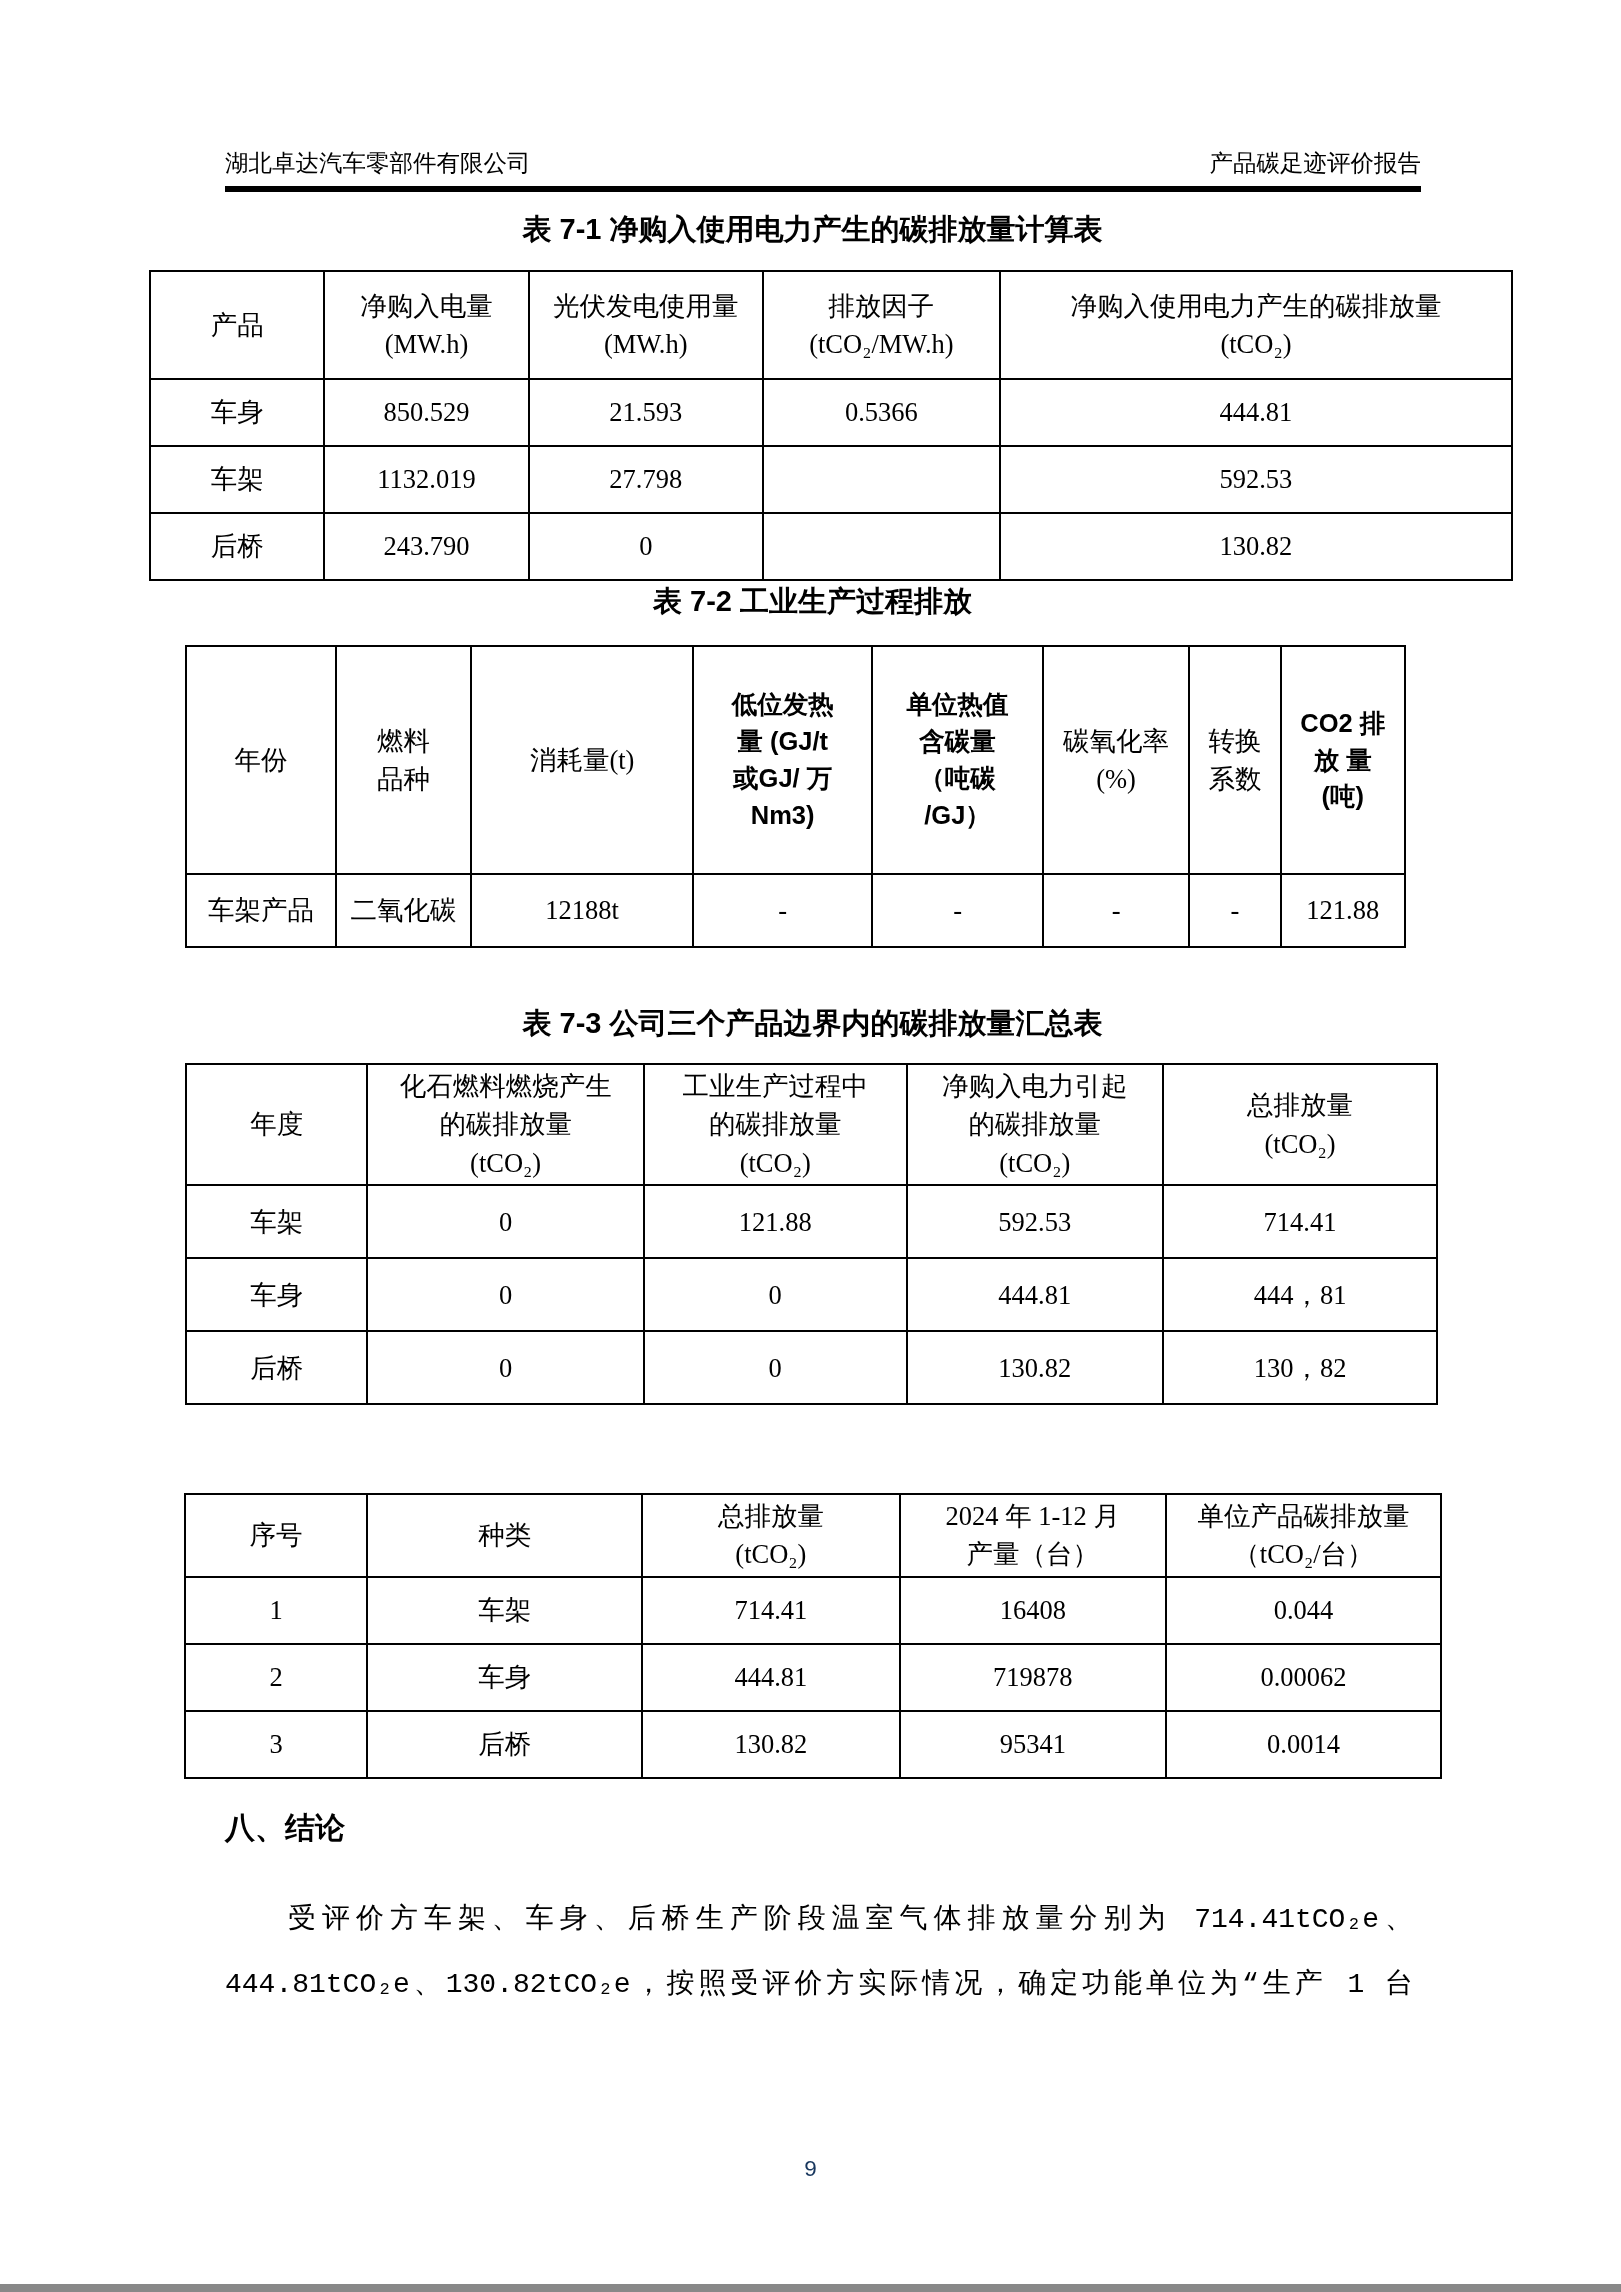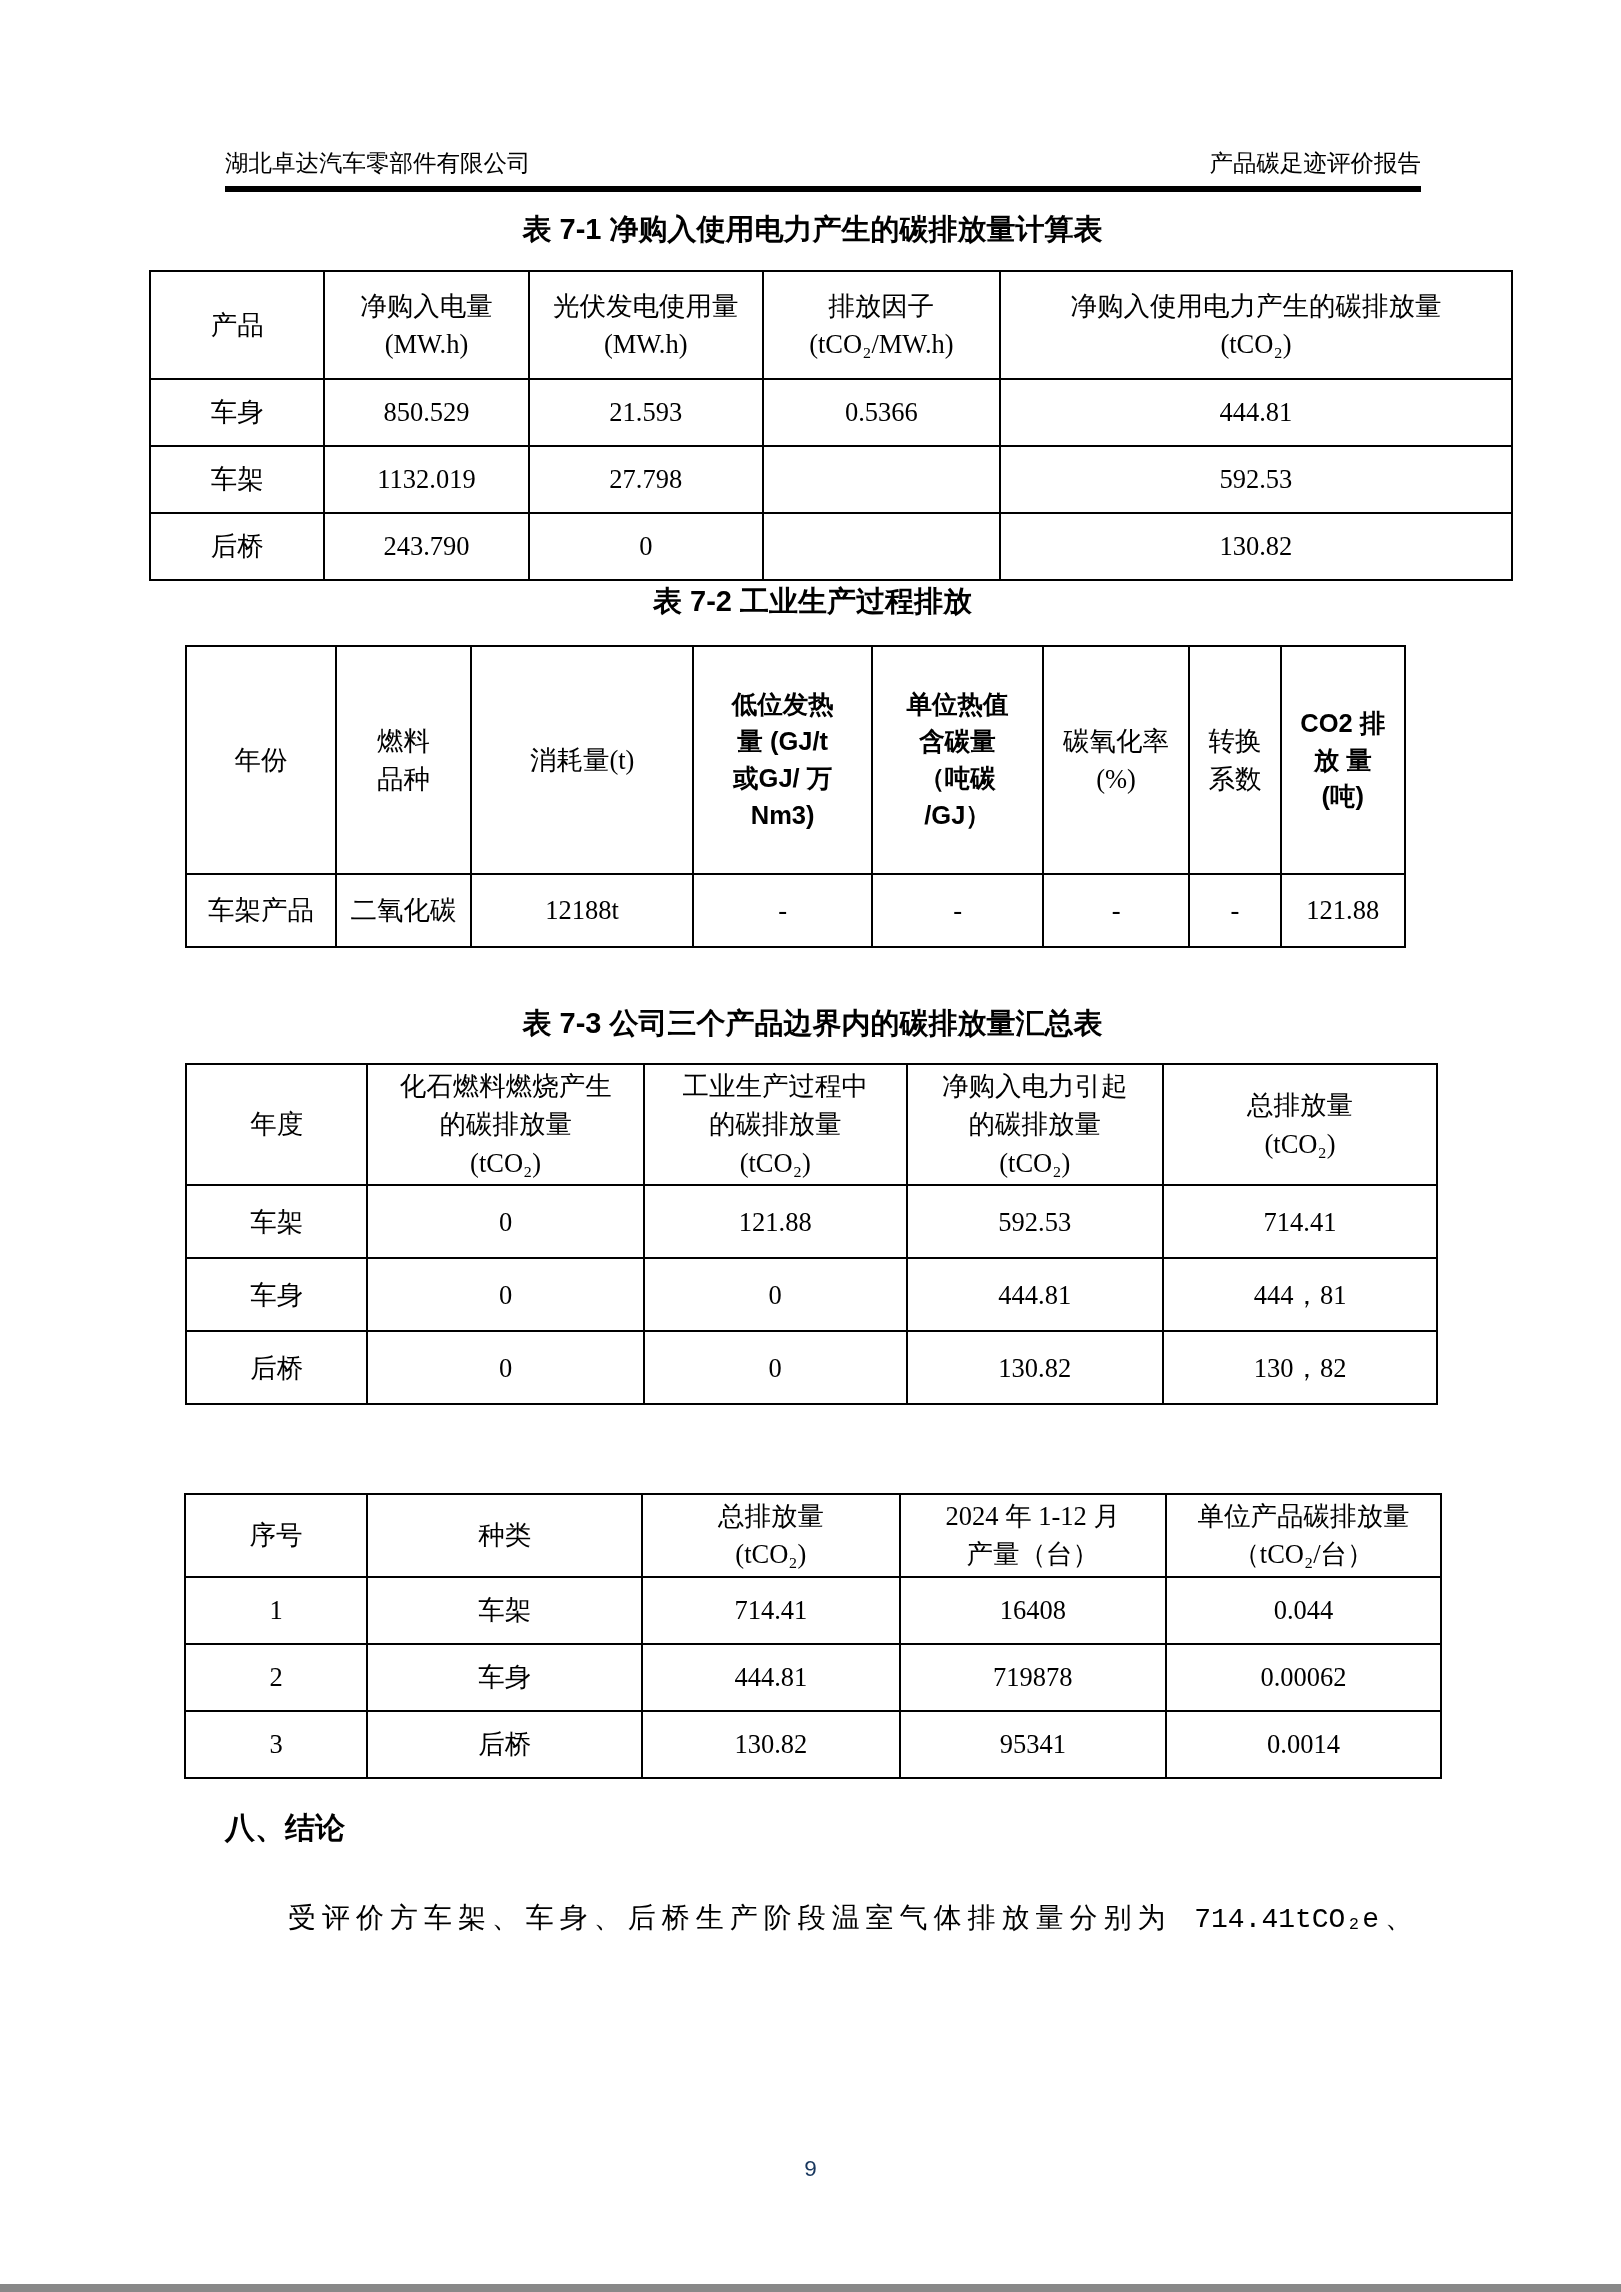--- a/index.html
+++ b/index.html
@@ -276,18 +276,19 @@
         <td>95341</td>
         <td>0.0014</td>
       </tr>
     </tbody>
   </table>
 
   <h2 class="section-heading">八、结论</h2>
 
   <div class="para">
     <div class="para-line indent">受评价方车架、车身、后桥生产阶段温室气体排放量分别为 714.41tCO₂e、</div>
+    <div class="para-line">444.81tCO₂e、130.82tCO₂e，按照受评价方实际情况，确定功能单位为“生产 1 台</div>
   </div>
 
   <div class="page-number">9</div>
 
 </div>
 
 
 </body></html>

